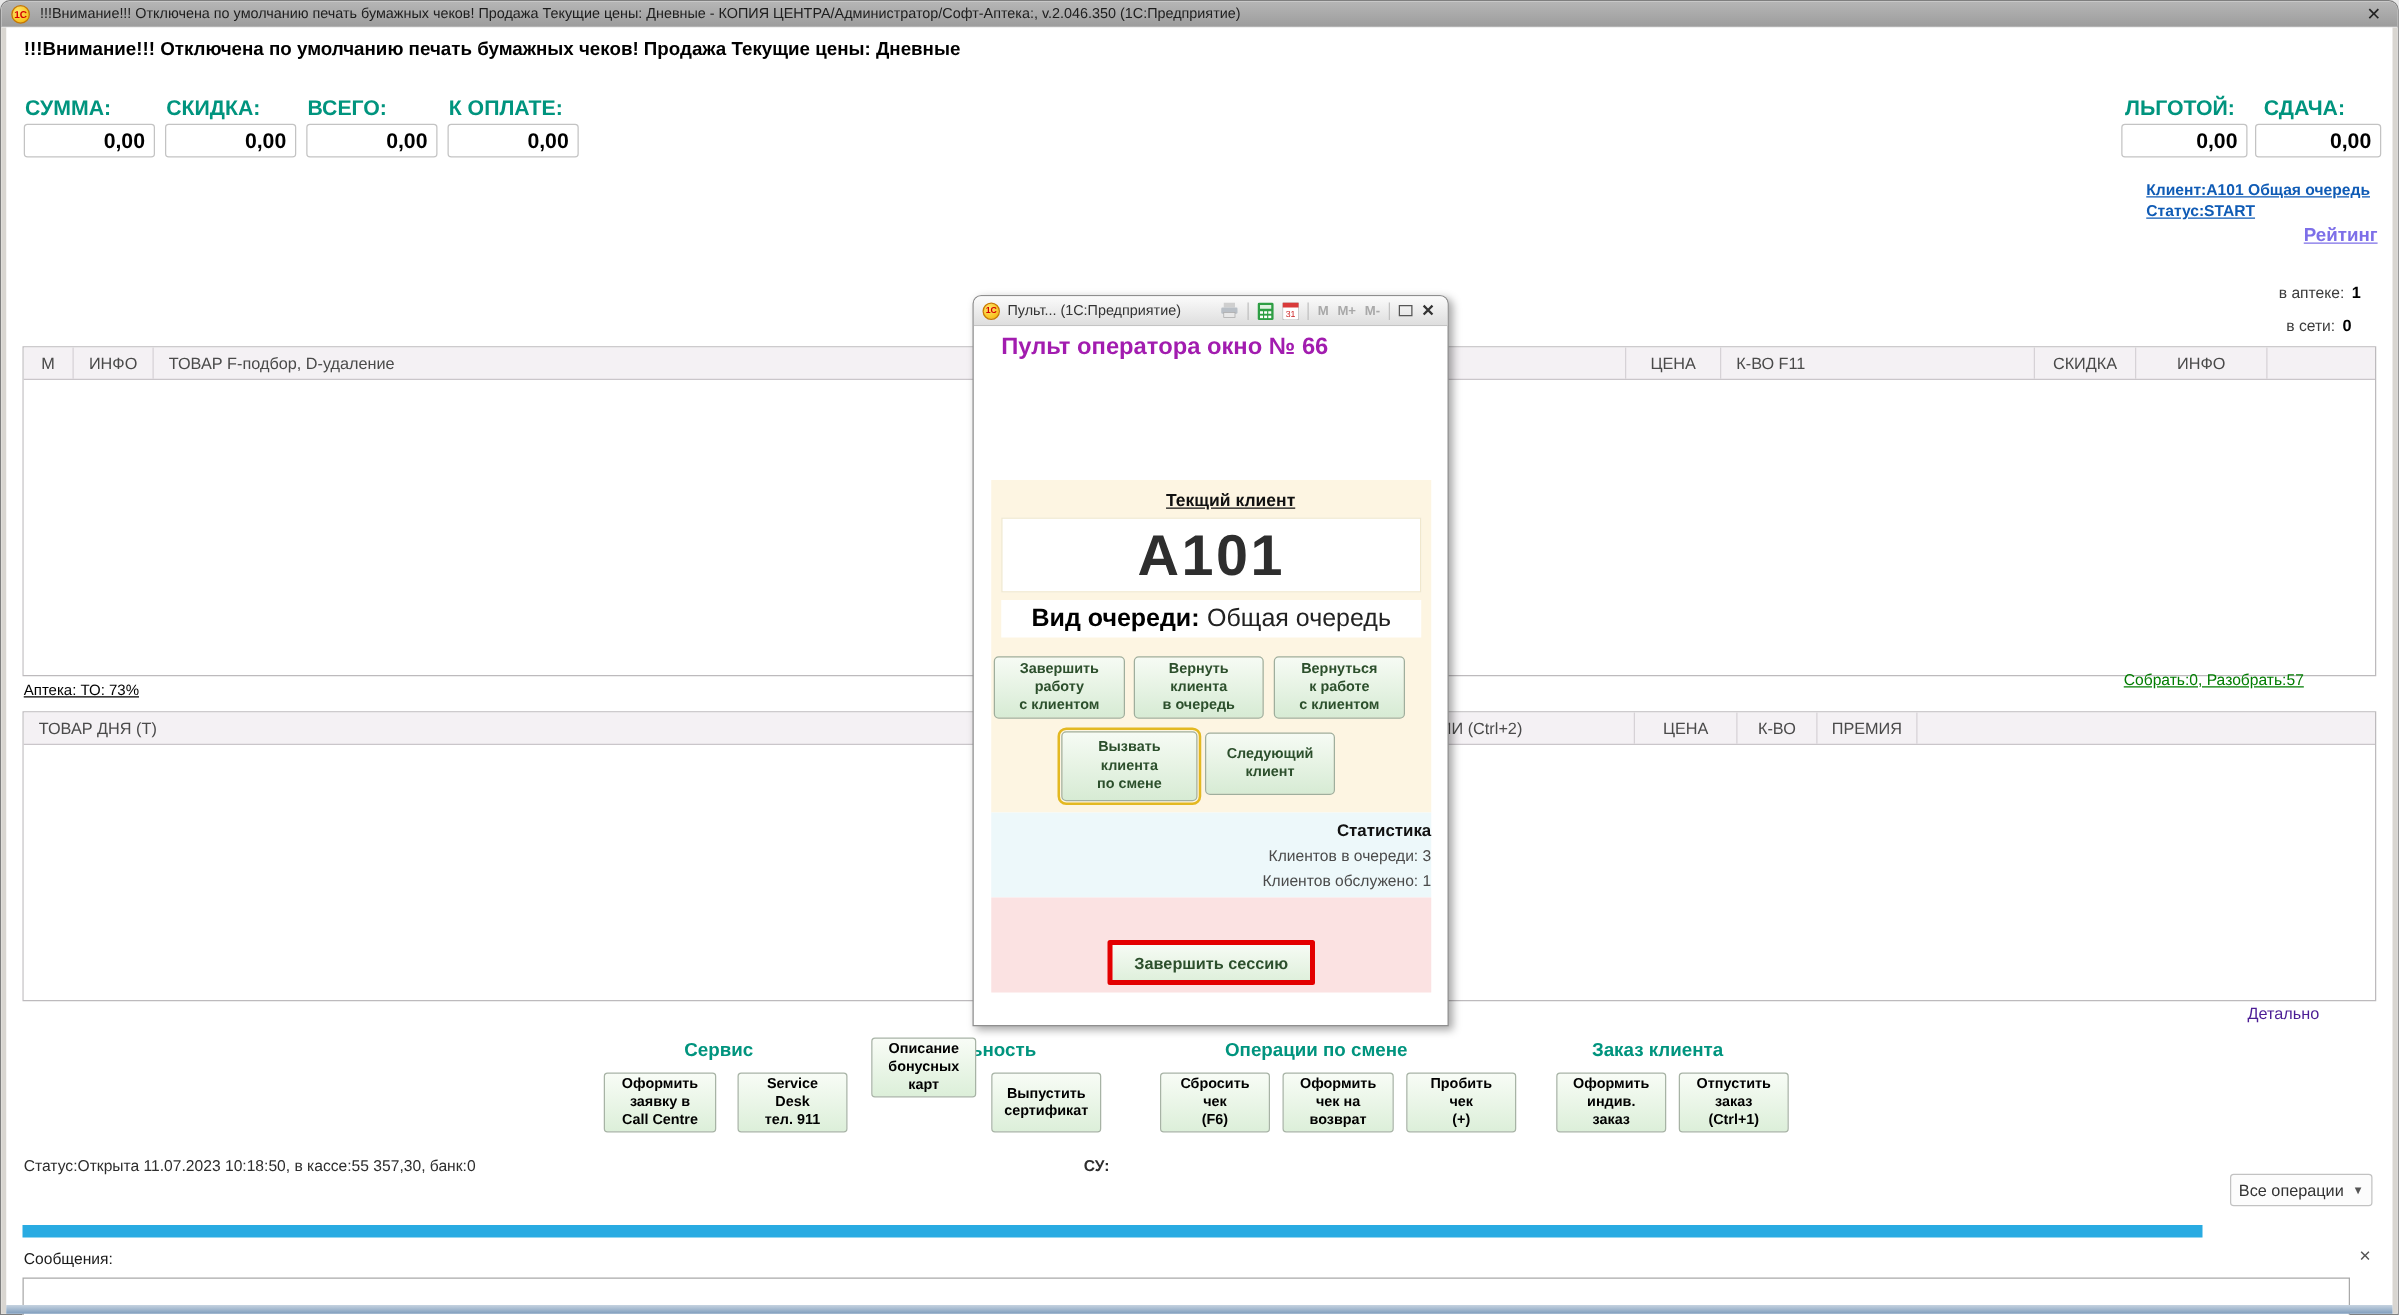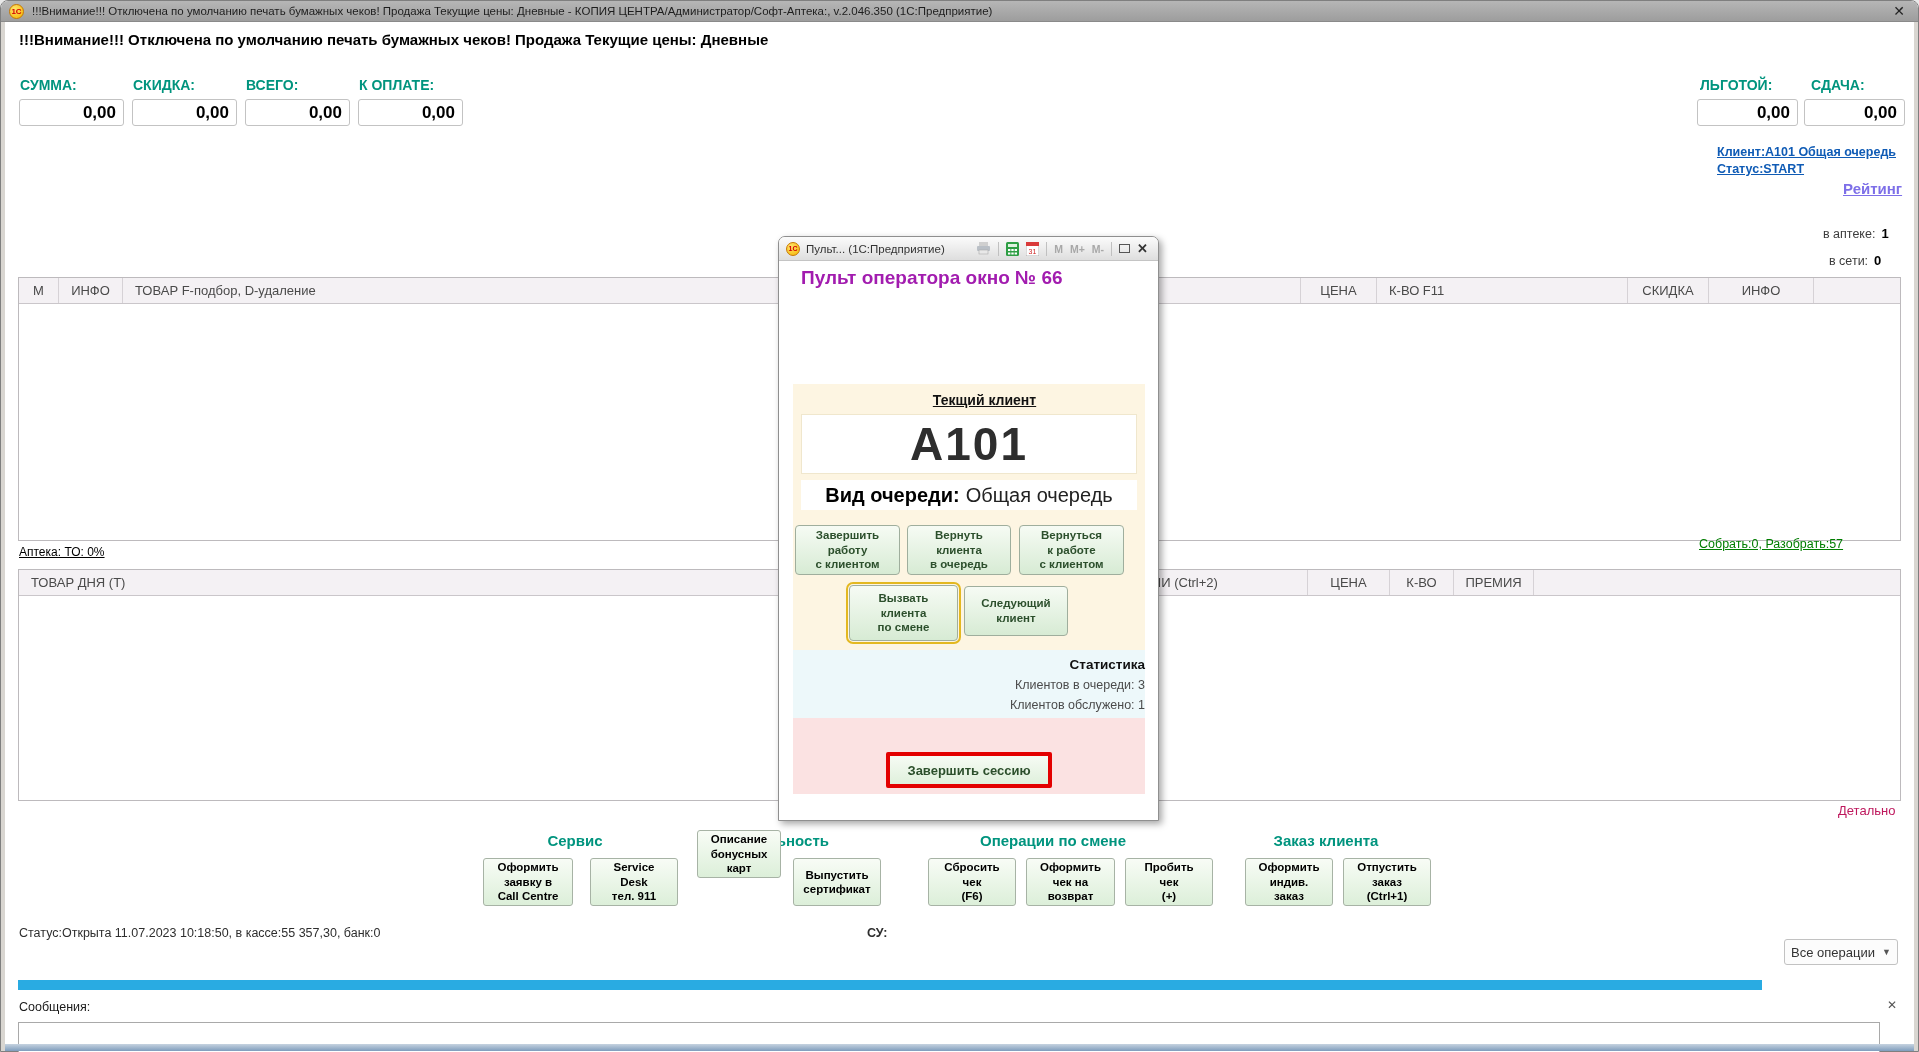--- a/index.html
+++ b/index.html
@@ -14,41 +14,41 @@
     border:1px solid #c87800; color:#d40000; font-size:8px; font-weight:bold; display:flex; align-items:center; justify-content:center; }
   .titlebar .title { font-size:11.5px; color:#1d1d1d; white-space:nowrap; overflow:hidden; }
   .titlebar .close { margin-left:auto; font-size:14px; color:#222; width:22px; text-align:center; cursor:default; }
 
   .content { position:absolute; top:21px; left:0; right:0; bottom:0; background:#fff;
     border-left:4px solid #d9d6d1; border-right:4px solid #d9d6d1; }
 
   .warning { position:absolute; left:14px; top:9px; font-size:15px; font-weight:bold; color:#000; }
 
   
-  .tot-label { position:absolute; font-size:14px; font-weight:bold; color:#00947e; }
+  .tot-label { position:absolute; font-size:17px; font-weight:bold; color:#00947e; }
   .tot-box { position:absolute; width:105px; height:27px; background:#fff; border:1px solid #c3c3c3; border-radius:3px;
     font-size:17px; font-weight:bold; color:#000; text-align:right; padding:3px 7px 0 0; }
 
   a.link-blue { position:absolute; font-size:12.5px; font-weight:bold; color:#0f5bb5; text-decoration:underline; }
   a.link-purple { position:absolute; font-size:15px; font-weight:bold; color:#7d6fe8; text-decoration:underline; }
   .counter { position:absolute; font-size:12.5px; color:#3c3c3c; }
   .counter b { color:#000; margin-left:6px; font-size:13px; }
 
   
   .grid { position:absolute; background:#fff; border:1px solid #bdbabd; }
   .grid-head { display:flex; height:26px; background:#f4f1f4; border-bottom:1px solid #cac6ca; }
   .grid-head .cell { font-size:13px; color:#4a4a4a; line-height:25px; border-right:1px solid #d6d2d6;
     white-space:nowrap; overflow:hidden; }
   .cell.c-center { text-align:center; }
   .cell.c-left { padding-left:12px; }
   .grid-body { position:absolute; left:0; right:0; top:26px; bottom:0; background:#fff; }
 
   .small-link { position:absolute; font-size:12px; color:#000; text-decoration:underline; }
   .green-link { position:absolute; font-size:12.5px; color:#007d00; text-decoration:underline; }
-  .detail-label { position:absolute; font-size:13px; color:#be185d;margin-left:40px; }
+  .detail-label { position:absolute; font-size:13px; color:#4c1d95; }
 
   
   .group-title { position:absolute; transform:translateX(-50%); font-size:15px; font-weight:bold; color:#00947e; white-space:nowrap; }
   .abtn { position:absolute; height:48px; border:1px solid #a7b3a5; border-radius:3px;
     background:linear-gradient(#f8fcf6,#dcefd9); font-size:11.5px; font-weight:bold; color:#000;
     text-align:center; white-space:pre-line; line-height:1.25; display:flex; align-items:center; justify-content:center; cursor:default; }
 
   .status-text { position:absolute; font-size:12.5px; color:#2e2e2e; }
   .su-label { position:absolute; font-size:12.5px; font-weight:bold; color:#2e2e2e; }
   .all-ops { position:absolute; left:1779px; top:917px; width:114px; height:26px; background:#fcfcfc;
@@ -149,21 +149,21 @@
         <div class="cell c-left" style="flex:1">ТОВАР  F-подбор, D-удаление</div>
         <div class="cell c-center" style="width:76px">ЦЕНА</div>
         <div class="cell c-left" style="width:251px">К-ВО F11</div>
         <div class="cell c-center" style="width:81px">СКИДКА</div>
         <div class="cell c-center" style="width:105px">ИНФО</div>
         <div class="cell" style="width:86px;border-right:none"></div>
       </div>
       <div class="grid-body"></div>
     </div>
 
-    <a class="small-link" style="left:14px;top:523px">Аптека: ТО: 0%</a>
+    <a class="small-link" style="left:14px;top:523px">Аптека: ТО: 73%</a>
     <a class="green-link" style="left:1694px;top:515px">Собрать:0, Разобрать:57</a>
 
     <div class="grid" style="left:13px;top:547px;width:1883px;height:232px">
       <div class="grid-head">
         <div class="cell c-left" style="flex:1">ТОВАР ДНЯ (Т)</div>
         <div class="cell" style="width:190px;padding-left:8px">АКЦИИ (Ctrl+2)</div>
         <div class="cell c-center" style="width:82px">ЦЕНА</div>
         <div class="cell c-center" style="width:64px">К-ВО</div>
         <div class="cell c-center" style="width:80px">ПРЕМИЯ</div>
         <div class="cell" style="width:366px;border-right:none"></div>

